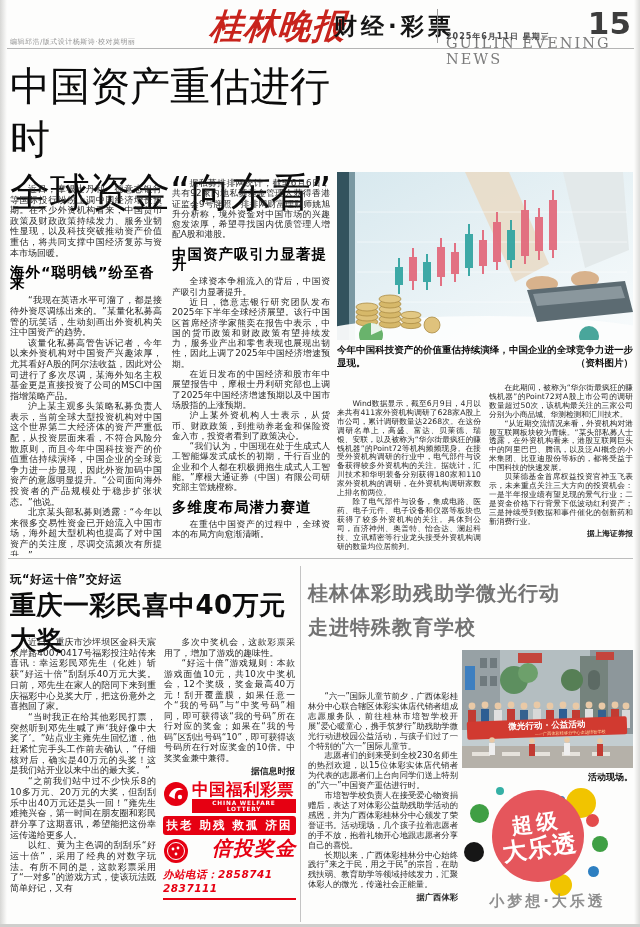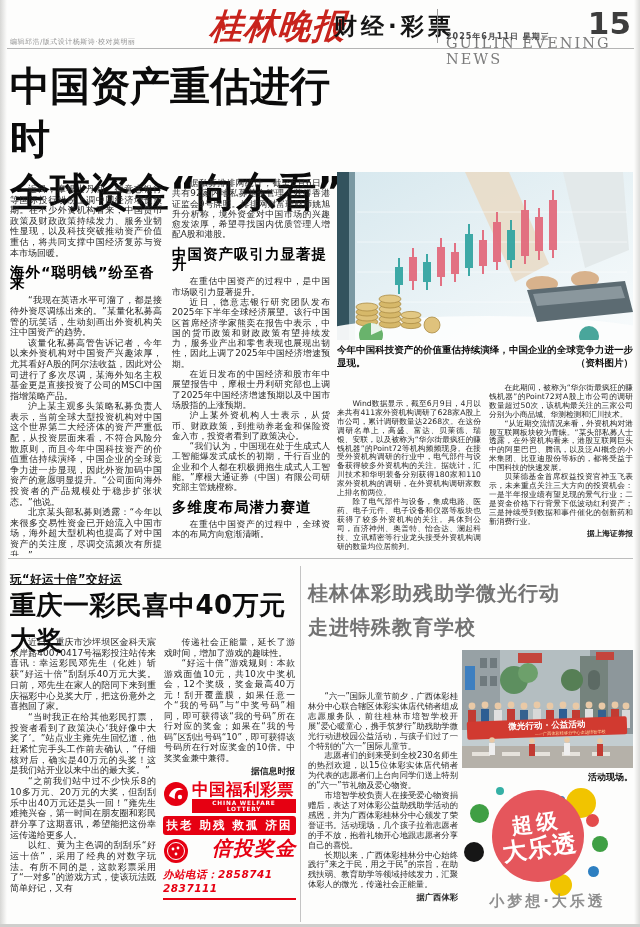--- a/index.html
+++ b/index.html
@@ -20,42 +20,42 @@
   .section-title{left:334px;top:11px;font-size:23px;font-weight:900;color:#141414;letter-spacing:4px;}
   .hdr-vline{left:437px;top:9px;width:1px;height:34px;background:#9a9a9a;}
   .en-name{left:446px;top:11px;font-size:14.5px;color:#7c7c7c;letter-spacing:2px;
     font-family:"DejaVu Serif","Liberation Serif",serif;margin-top:24px;}
   .hdr-date{left:446px;top:31px;font-size:8px;font-weight:bold;color:#4a4a4a;letter-spacing:1px;}
   .pageno{right:9px;top:5px;font-size:31px;font-weight:bold;color:#3d3d3d;}
   .hdr-rule{left:0;top:48px;width:640px;height:1px;background:#b4b4b4;}
 
   
   .main-headline{left:10px;top:60px;width:345px;font-size:40px;line-height:53px;
-    font-weight:700;color:#0b0b0b;letter-spacing:0px;}
+    font-weight:400;color:#0b0b0b;letter-spacing:0px;}
   .col{position:absolute;overflow:hidden;color:#282828;}
   .col p{margin:0;text-indent:2em;text-align:justify;}
   .col-big{font-size:9px;line-height:10.6px;}
   .col-sm{font-size:7.7px;line-height:8.9px;}
   .subhead{font-size:14.5px;font-weight:bold;color:#000;text-indent:0 !important;
     text-align:left !important;margin:9px 0 7px !important;letter-spacing:1px;}
   .attrib{text-indent:0 !important;text-align:right !important;font-weight:bold;margin-top:3px !important;}
   .m-col1{left:10px;top:184px;width:152px;height:372px;}
   .m-col2{left:172px;top:178px;width:158px;height:372px;font-size:8.8px;line-height:10.3px;}
   .m-col3{left:337px;top:384px;width:144px;height:166px;margin-top:16px;}
   .m-col4{left:489px;top:384px;width:144px;height:166px;}
   .main-photo{left:337px;top:172px;width:296px;height:168px;background:#dfecef;}
   .photo-caption{left:337px;top:344px;width:296px;height:34px;font-size:9.5px;line-height:12.5px;
     font-weight:bold;color:#111;text-align:justify;overflow:hidden;}
   .cap-credit{float:right;font-weight:bold;}
 
   .mid-rule{left:8px;top:558px;width:625px;height:1px;background:#bdbdbd;}
   .v-divider{left:300px;top:566px;width:1px;height:356px;background:#c4c4c4;}
 
   
-  .kicker{left:10px;top:572px;font-size:11.5px;font-weight:bold;color:#111;letter-spacing:.5px;text-decoration:underline;}
+  .kicker{left:10px;top:572px;font-size:11.5px;font-weight:bold;color:#111;letter-spacing:.5px;}
   .lot-headline{left:10px;top:588px;width:295px;font-size:26px;font-weight:900;color:#0b0b0b;letter-spacing:0.5px;}
   .l-col1{left:10px;top:637px;width:146px;height:286px;font-size:9px;line-height:10.7px;}
   .l-col2{left:164px;top:637px;width:131px;height:140px;font-size:8.8px;line-height:10.5px;}
 
   
   .welfare{left:163px;top:781px;width:133px;height:140px;}
   .wf-row1{display:flex;align-items:flex-start;}
   .wf-brandbox{margin-left:3px;}
   .wf-cn{font-size:16.5px;font-weight:900;color:#e60012;letter-spacing:.5px;line-height:17px;}
   .wf-en{display:block;background:#e60012;color:#fff;font-size:5.8px;font-weight:bold;
@@ -195,21 +195,21 @@
     <p class="subhead">海外“聪明钱”纷至沓来</p>
     <p>“我现在英语水平可溜了，都是接待外资尽调练出来的。”某量化私募高管的玩笑话，生动刻画出外资机构关注中国资产的趋势。</p>
     <p>该量化私募高管告诉记者，今年以来外资机构对中国资产兴趣浓厚，尤其看好A股的阿尔法收益，因此对公司进行了多次尽调，某海外知名主权基金更是直接投资了公司的MSCI中国指增策略产品。</p>
     <p>沪上某主观多头策略私募负责人表示，当前全球大型投资机构对中国这个世界第二大经济体的资产严重低配，从投资层面来看，不符合风险分散原则，而且今年中国科技资产的价值重估持续演绎，中国企业的全球竞争力进一步显现，因此外资加码中国资产的意愿明显提升。“公司面向海外投资者的产品规模处于稳步扩张状态。”他说。</p>
     <p>北京某头部私募则透露：“今年以来很多交易性资金已开始流入中国市场，海外超大型机构也提高了对中国资产的关注度，尽调交流频次有所提升。”</p>
   </div>
 
   <div class="col m-col2">
     <p>据私募排排网统计，截至6月6日，共有92家内地私募基金管理人获得香港证监会9号牌照。排排网财富理财师姚旭升分析称，境外资金对中国市场的兴趣愈发浓厚，希望寻找国内优质管理人增配A股和港股。</p>
     <p class="subhead">中国资产吸引力显著提升</p>
-    <p>在重估中国资产的过程中，是中国市场吸引力显著提升。</p>
+    <p>全球资本争相流入的背后，中国资产吸引力显著提升。</p>
     <p>近日，德意志银行研究团队发布2025年下半年全球经济展望。该行中国区首席经济学家熊奕在报告中表示，中国的货币政策和财政政策有望持续发力，服务业产出和零售表现也展现出韧性，因此上调了2025年中国经济增速预期。</p>
     <p>在近日发布的中国经济和股市年中展望报告中，摩根士丹利研究部也上调了2025年中国经济增速预期以及中国市场股指的上涨预期。</p>
     <p>沪上某外资机构人士表示，从货币、财政政策，到推动养老金和保险资金入市，投资者看到了政策决心。</p>
     <p>“我们认为，中国现在处于生成式人工智能爆发式成长的初期，千行百业的企业和个人都在积极拥抱生成式人工智能。”摩根大通证券（中国）有限公司研究部主管姚橙称。</p>
     <p class="subhead">多维度布局潜力赛道</p>
     <p>在重估中国资产的过程中，全球资本的布局方向愈渐清晰。</p>
   </div>
 
   <div class="col col-sm m-col3">
     <p>Wind数据显示，截至6月9日，4月以来共有411家外资机构调研了628家A股上市公司，累计调研数量达2268次。在这份调研名单上，高盛、富达、贝莱德、瑞银、安联，以及被称为“华尔街最疯狂的赚钱机器”的Point72等机构频频现身。在接受外资机构调研的行业中，电气部件与设备获得较多外资机构的关注。据统计，汇川技术和华明装备分别获得180家和110家外资机构的调研，在外资机构调研家数上排名前两位。</p>
@@ -224,27 +224,27 @@
   </div>
 
   <div class="abs mid-rule"></div>
   <div class="abs v-divider"></div>
 
   <div class="abs kicker">玩“好运十倍”交好运</div>
   <div class="abs lot-headline">重庆一彩民喜中40万元大奖</div>
 
   <div class="col l-col1">
     <p>近日，重庆市沙坪坝区金科天宸水岸路40070417号福彩投注站传来喜讯：幸运彩民邓先生（化姓）斩获“好运十倍”刮刮乐40万元大奖。日前，邓先生在家人的陪同下来到重庆福彩中心兑奖大厅，把这份意外之喜抱回了家。</p>
-    <p>“当时我正在给其他彩民打票，投资者看到了政策决心‘我好像中大奖了’。”站点业主雍先生回忆道，他赶紧忙完手头工作前去确认，“仔细核对后，确实是40万元的头奖！这是我们站开业以来中出的最大奖。”</p>
+    <p>“当时我正在给其他彩民打票，突然听到邓先生喊了声‘我好像中大奖了’。”站点业主雍先生回忆道，他赶紧忙完手头工作前去确认，“仔细核对后，确实是40万元的头奖！这是我们站开业以来中出的最大奖。”</p>
     <p>“之前我们站中过不少快乐8的10多万元、20万元的大奖，但刮刮乐中出40万元还是头一回！”雍先生难掩兴奋，第一时间在朋友圈和彩民群分享了这期喜讯，希望能把这份幸运传递给更多人。</p>
     <p>以红、黄为主色调的刮刮乐“好运十倍”，采用了经典的对数字玩法。有所不同的是，这款彩票采用了“一对多”的游戏方式，使该玩法既简单好记，又有</p>
   </div>
 
   <div class="col l-col2">
-    <p>传递社会正能量，延长了游戏时间，增加了游戏的趣味性。</p>
+    <p>多次中奖机会，这款彩票采用了，增加了游戏的趣味性。</p>
     <p>“好运十倍”游戏规则：本款游戏面值10元，共10次中奖机会，12个奖级，奖金最高40万元！刮开覆盖膜，如果任意一个“我的号码”与“中奖号码”相同，即可获得该“我的号码”所在行对应的奖金；如果在“我的号码”区刮出号码“10”，即可获得该号码所在行对应奖金的10倍。中奖奖金兼中兼得。</p>
     <p class="attrib">据信息时报</p>
   </div>
 
   <div class="abs welfare">
     <div class="wf-row1">
       <svg width="26" height="26" viewBox="0 0 26 26">
         <circle cx="13" cy="13" r="12" fill="#e60012"></circle>
         <path d="M6,15 C8,7 17,5 20,9 C15,8 11,11 12,18 Z" fill="#ffffff"></path>
         <circle cx="17" cy="16" r="2.2" fill="#ffffff"></circle>
@@ -270,21 +270,21 @@
     <div class="wf-phone">办站电话：2858741 2837111</div>
   </div>
 
   <div class="abs sp-headline">
     <div>桂林体彩助残助学微光行动</div>
     <div>走进特殊教育学校</div>
   </div>
 
   <div class="col s-col1">
     <p>“六一”国际儿童节前夕，广西体彩桂林分中心联合辖区体彩实体店代销者组成志愿服务队，前往桂林市培智学校开展“爱心暖童心，携手筑梦行”助残助学微光行动进校园公益活动，与孩子们过了一个特别的“六一”国际儿童节。</p>
-    <p>志愿者们的到来受到全校230名师生的热烈欢迎，以15位体彩实体店代销者为代表的志愿者们上台向同学们送上特别的“六一”节礼物及爱心物资。</p>
+    <p>志愿者们的到来受到全校230名师生的热烈欢迎，以15位体彩实体店代销者为代表的志愿者们上台向同学们送上特别的“六一”中国资产重估进行时。</p>
     <p>市培智学校负责人在接受爱心物资捐赠后，表达了对体彩公益助残助学活动的感恩，并为广西体彩桂林分中心颁发了荣誉证书。活动现场，几个孩子拉着志愿者的手不放，抱着礼物开心地跟志愿者分享自己的喜悦。</p>
     <p>长期以来，广西体彩桂林分中心始终践行“来之于民，用之于民”的宗旨，在助残扶弱、教育助学等领域持续发力，汇聚体彩人的微光，传递社会正能量。</p>
     <p class="attrib">据广西体彩</p>
   </div>
 
   <div class="abs sp-photo">
     <svg width="171" height="118" viewBox="0 0 171 118">
       <rect x="0" y="0" width="171" height="118" fill="#c3cdd0"></rect>
       <rect x="38" y="0" width="92" height="72" fill="#b4bec1"></rect>
       <rect x="0" y="0" width="38" height="80" fill="#97a1a5"></rect>

